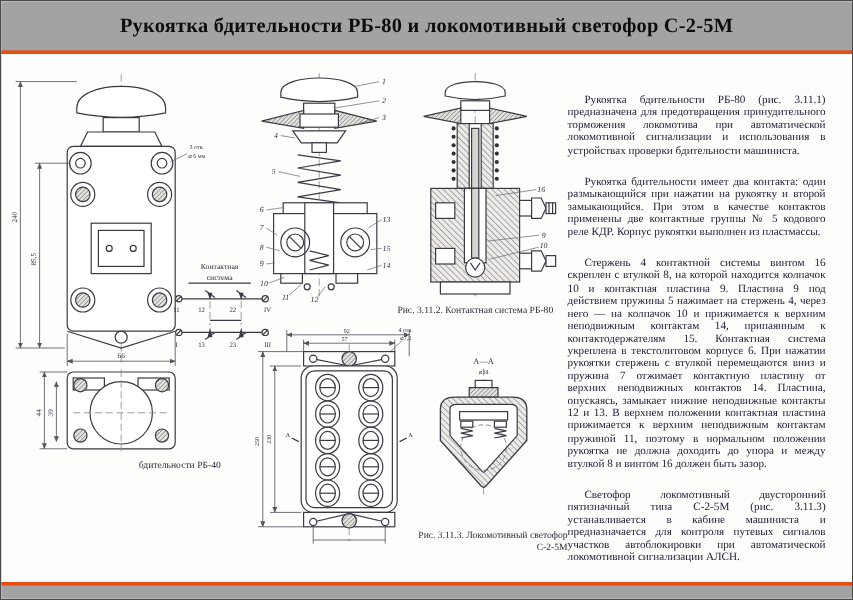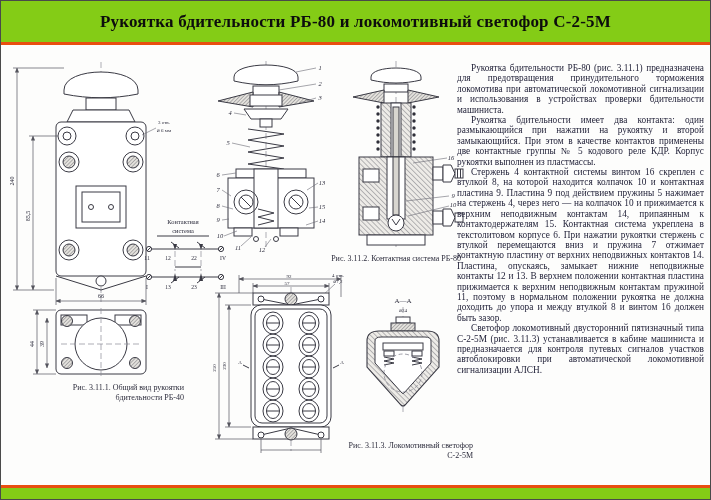--- a/index.html
+++ b/index.html
@@ -1,26 +1,26 @@
 <!DOCTYPE html>
 <html lang="ru"><head>
 <meta charset="utf-8">
 <style>
   html,body{margin:0;padding:0;background:#888;}
   .page{position:relative;width:711px;height:500px;background:#fdfdfc;overflow:hidden;
         border:1px solid #4a4a4a;box-sizing:border-box;
         font-family:"Liberation Serif", serif;color:#23233a;}
-  .band{position:absolute;left:0;right:0;background:#84cc16;}
+  .band{position:absolute;left:0;right:0;background:#a3a3a3;}
   .band.top{top:0;height:41px;border-bottom:3px solid #e84e10;}
   .band.bottom{bottom:0;height:11px;border-top:3px solid #e84e10;}
   h1.title{margin:0;line-height:41px;text-align:center;font-size:17px;font-weight:bold;
            color:#0d0d0d;font-family:"Liberation Serif", serif;letter-spacing:.2px;}
   .article{position:absolute;left:456px;top:62px;width:247px;font-size:9.3px;line-height:10.4px;
            text-align:justify;color:#23233a;}
-  .article p{margin:0;text-indent:14px;}
+  .article p{margin:16px;text-indent:14px;}
   figure{margin:0;padding:0;}
   .cap{position:absolute;font-size:8px;line-height:10px;text-align:right;color:#2a2a3a;}
   svg{position:absolute;overflow:visible;}
   svg .ln{stroke:#3a3a44;stroke-width:1;fill:none;}
   svg .fw{stroke:#3a3a44;stroke-width:1;fill:#fff;}
   svg .cl{stroke:#8a8a96;stroke-width:.7;stroke-dasharray:6 3;fill:none;}
   svg .dim{stroke:#55555e;stroke-width:.7;fill:none;}
   svg .ldr{stroke:#6a6a74;stroke-width:.6;fill:none;}
   svg text{font-family:"Liberation Serif", serif;fill:#2c2c3c;}
   svg .dt{font-size:6px;text-anchor:middle;}
@@ -114,21 +114,20 @@
         <line class="cl" x1="60" y1="286" x2="140" y2="286"></line>
         <line class="dim" x1="55" y1="252" x2="32" y2="252"></line>
         <line class="dim" x1="55" y1="316" x2="32" y2="316"></line>
         <line class="dim" x1="36" y1="252" x2="36" y2="316" marker-start="url(#dimarr)" marker-end="url(#dimarr)"></line>
         <text class="dt" x="33" y="286" transform="rotate(-90 33 286)">44</text>
         <line class="dim" x1="46" y1="260" x2="46" y2="310" marker-start="url(#dimarr)" marker-end="url(#dimarr)"></line>
         <text class="dt" x="43" y="286" transform="rotate(-90 43 286)">39</text>
       </g>
     </svg>
     <figcaption class="cap" style="left:18px;top:382px;width:165px">
-      <span style="display:block">Рис. 3.11.1. Общий вид рукоятки</span>
       <span style="display:block">бдительности РБ-40</span>
     </figcaption>
   </figure>
 
   <div>
     <svg style="left:134px;top:214px" width="96" height="90" viewBox="0 0 96 90">
       <text class="sch" x="48" y="9">Контактная</text>
       <text class="sch" x="48" y="18">система</text>
       <line class="ln" x1="22" y1="21" x2="74" y2="21" stroke-width="0.7"></line>
 

